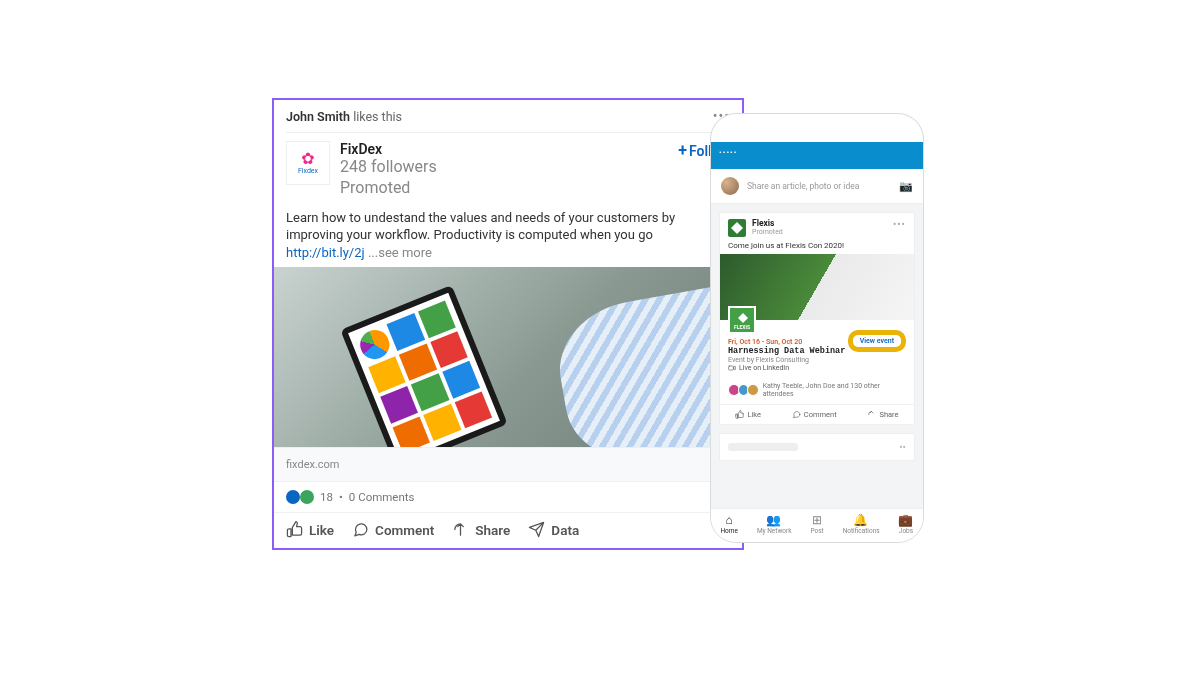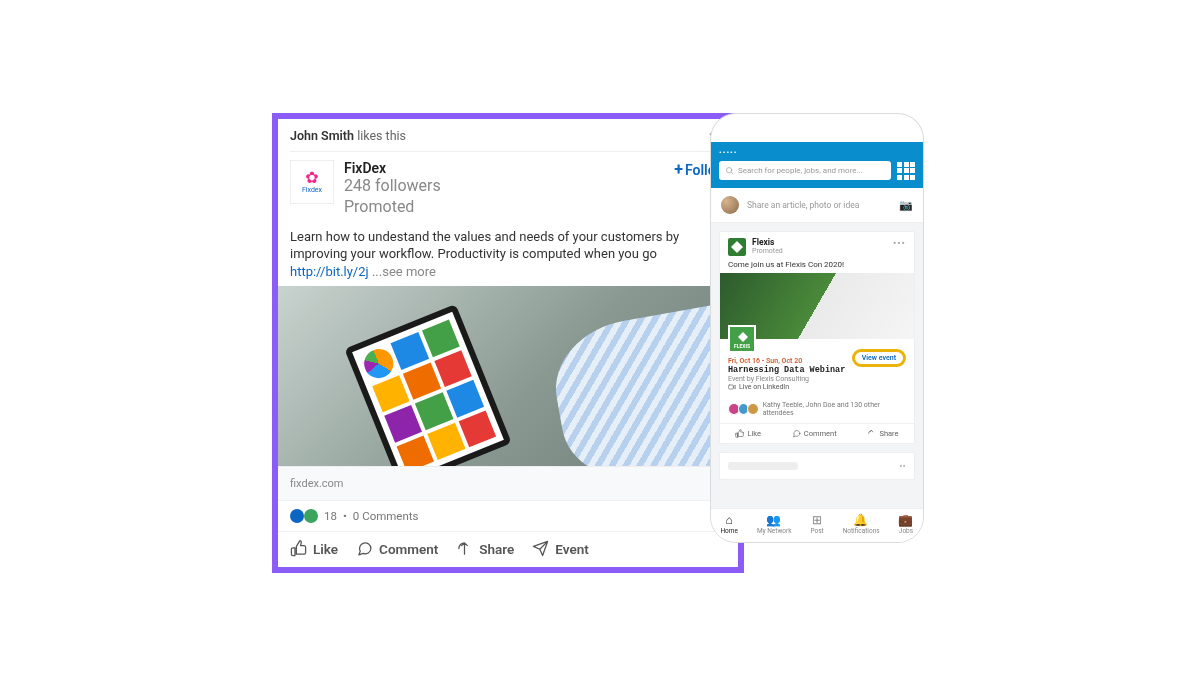--- a/index.html
+++ b/index.html
@@ -9,23 +9,23 @@
     width: 1200px;
     height: 675px;
     position: relative;
   }
   .stage { position: relative; width: 1200px; height: 675px; }
 
   
   .card {
     position: absolute;
     left: 272px;
-    top: 113px;
+    top: 98px;
     width: 472px;
-    border: 6px solid #8b5cf6;
+    border: 2px solid #8b5cf6;
     background: #fff;
   }
   .card-top {
     display: flex;
     align-items: center;
     justify-content: space-between;
     padding: 8px 12px 4px 12px;
   }
   .social-proof { font-size: 12.5px; color: #666; }
   .social-proof b { color: #333; font-weight: 600; }
@@ -171,21 +171,21 @@
     font-size:5px;color:#fff;font-weight:700;padding-bottom:2px;
   }
   .mhero .tag::before { content:""; position:absolute; top:5px; left:8px; width:10px; height:10px; background:#fff; clip-path: polygon(50% 0,100% 50%,50% 100%,0 50%); }
   .mevent { padding: 18px 8px 6px 8px; position: relative; }
   .mevent .date { font-size: 7px; color: #d15a2b; font-weight:600; }
   .mevent .etitle { font-size: 8.5px; font-weight: 700; color: #222; font-family: Liberation Mono, monospace; }
   .mevent .esub { font-size: 7px; color: #888; }
   .mevent .live { font-size: 7px; color: #555; display:flex; gap:3px; align-items:flex-end; }
   .view-event {
     position: absolute; right: 8px; top: 10px;
-    border: 3px solid #eab308; color: #0a66c2;
+    border: 5px solid #eab308; color: #0a66c2;
     font-size: 7px; font-weight: 600; padding: 2px 7px;
     border-radius: 10px; cursor: pointer;
   }
   .attendees { display:flex; align-items:center; gap:4px; padding: 4px 8px 6px 8px; font-size: 7px; color:#777; }
   .ava { width:12px; height:12px; border-radius:50%; background:#c48; border:1px solid #fff; }
   .ava.a2 { background:#49c; margin-left:-6px; }
   .ava.a3 { background:#c94; margin-left:-6px; }
 
   .mactions {
     display:flex; justify-content:space-around; align-items:center;
@@ -290,49 +290,29 @@
       <div class="action-btn">
         <svg viewBox="0 0 24 24">
             <path d="M4 12a8 8 0 0 1 8-8m0 0l-4 4m4-4l4 4M12 4v16"></path>
           </svg>
         <span>Share</span>
       </div>
       <div class="action-btn">
         <svg viewBox="0 0 24 24">
             <path d="M22 2 11 13M22 2l-7 20-4-9-9-4 20-7z"></path>
           </svg>
-        <span>Event</span>
+        <span>Data</span>
       </div>
     </div>
   </div>
 
   <div class="phone">
     <div class="phone-top"></div>
     <div class="phone-header">
       <span class="sig">•••••</span>
-      <div class="phone-search-row">
-        <div class="phone-search">
-          <svg viewBox="0 0 24 24" width="9" height="9">
-              <circle cx="11" cy="11" r="7"></circle>
-              <path d="m21 21-4-4"></path>
-            </svg>
-          <span>Search for people, jobs, and more...</span>
-        </div>
-        <div class="apps-icon">
-          <span></span>
-            <span></span>
-            <span></span>
-            <span></span>
-            <span></span>
-            <span></span>
-            <span></span>
-            <span></span>
-            <span></span>
-        </div>
-      </div>
     </div>
 
     <div class="composer">
       <div class="avatar-sm"></div>
       <span style="flex:1">Share an article, photo or idea</span>
       <span class="cam">📷</span>
     </div>
 
     <div class="mcard">
       <div class="mhead">

